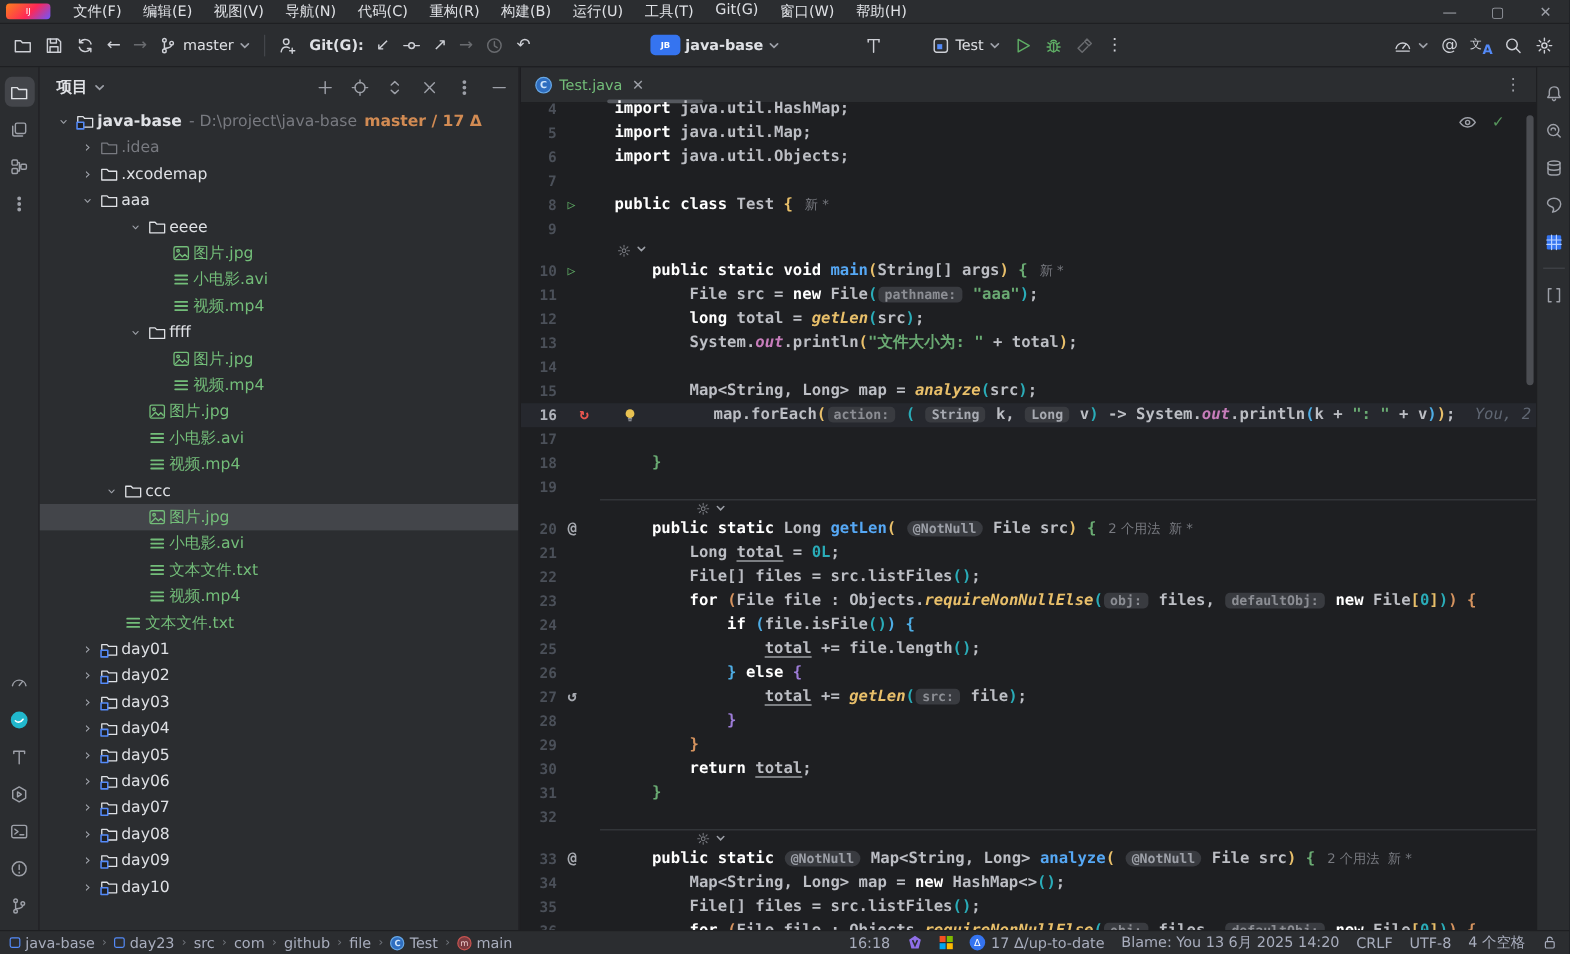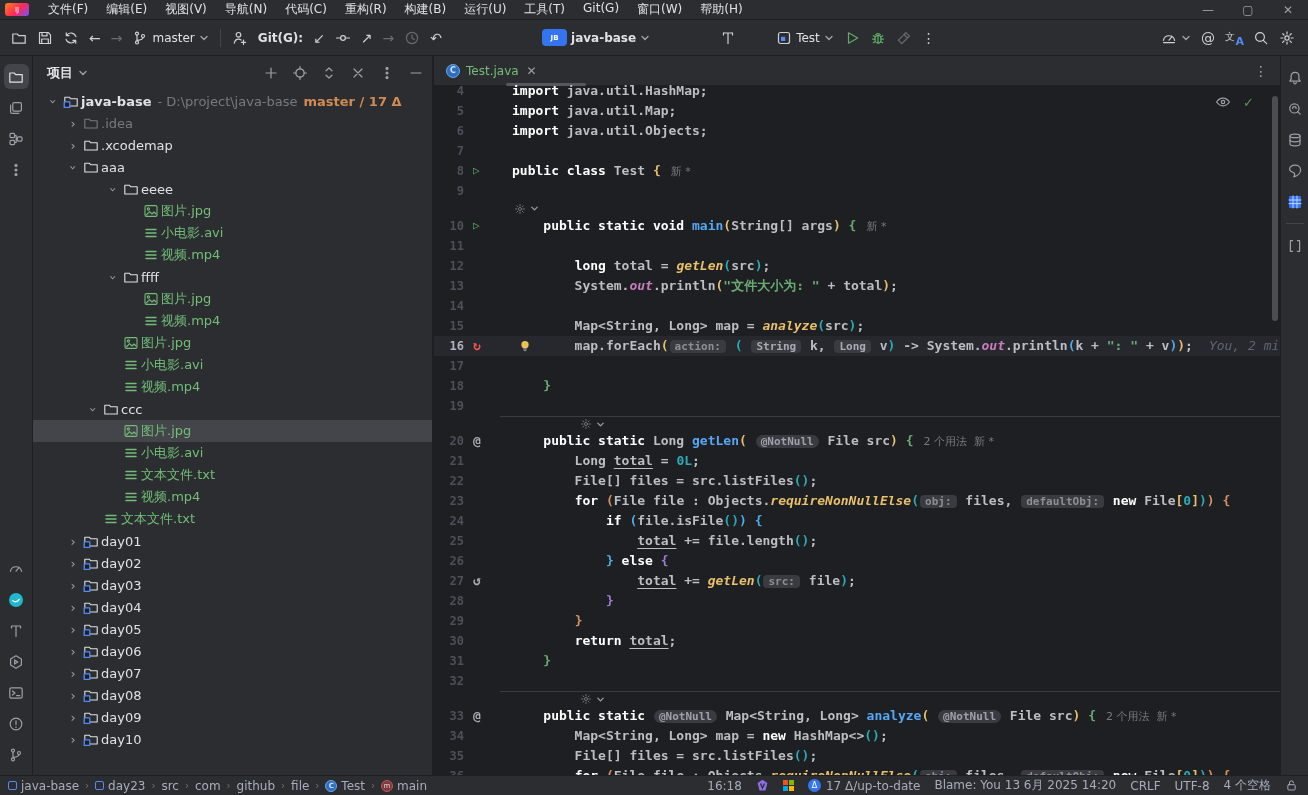--- a/index.html
+++ b/index.html
@@ -2,21 +2,21 @@
 <html><head>
 <meta charset="utf-8">
 <style>
   html,body{margin:0;padding:0;background:#1e1f22;width:1308px;height:795px;overflow:hidden;
     font-family:"DejaVu Sans","Liberation Sans",sans-serif;-webkit-font-smoothing:antialiased;}
   *{box-sizing:border-box;}
   .app{position:relative;width:1308px;height:795px;background:#1e1f22;color:#dfe1e5;}
 
   
   .titlebar{position:absolute;left:0;top:0;right:0;height:20px;background:#2b2d30;display:flex;align-items:center;font-size:12px;border-bottom:1px solid #1e1f22;}
-  .app-logo{width:24px;height:13px;margin:0 10px 0 5px;border-radius:3px;background:linear-gradient(135deg,#fc801d,#fe2857 55%,#6b57ff);display:flex;align-items:center;justify-content:center;color:#fff;font-size:7px;font-weight:normal;}
+  .app-logo{width:37px;height:13px;margin:0 10px 0 5px;border-radius:3px;background:linear-gradient(135deg,#fc801d,#fe2857 55%,#6b57ff);display:flex;align-items:center;justify-content:center;color:#fff;font-size:7px;font-weight:normal;}
   .menus{display:flex;gap:0;}
   .menu-item{padding:1px 9px;color:#dfe1e5;cursor:default;}
   .win-controls{margin-left:auto;display:flex;align-items:center;height:100%;}
   .win-btn{width:40px;height:100%;display:flex;align-items:center;justify-content:center;color:#9da0a8;font-size:12px;}
 
   
   .toolbar{position:absolute;left:0;top:20px;right:0;height:36px;background:#2b2d30;border-bottom:1px solid #1e1f22;display:flex;align-items:center;font-size:12px;color:#ced0d6;}
   .tb{display:flex;align-items:center;gap:4px;padding:3px 5px;border-radius:4px;color:#ced0d6;}
   .tb .lbl{color:#dfe1e5;}
   .tsep{width:1px;height:18px;background:#43454a;margin:0 6px;}
@@ -67,21 +67,21 @@
   .tab{display:flex;align-items:center;gap:6px;height:100%;padding:0 10px 0 12px;font-size:12px;color:#73bd79;}
   .tab-close{color:#9da0a8;font-size:12px;margin-left:2px;}
   .tabs-more{position:absolute;right:12px;color:#9da0a8;font-size:14px;}
   .tabs-scroll{position:absolute;left:72px;top:27px;width:80px;height:3px;background:#55585e;border-radius:2px;}
   .class-ball{width:14px;height:14px;border-radius:50%;background:#2f6ec0;border:1px solid #67a8e6;color:#cfe4fa;font-size:8px;font-weight:bold;display:flex;align-items:center;justify-content:center;}
   .inspect-widget{position:absolute;top:38px;right:26px;display:flex;align-items:center;gap:12px;color:#9da0a8;z-index:5;}
   .check{color:#57965c;font-weight:bold;font-size:13px;}
 
   .code{position:relative;margin-top:-5px;font-family:"DejaVu Sans Mono","Liberation Mono",monospace;font-size:13px;font-weight:600;}
   .crow{height:20px;line-height:20px;display:flex;white-space:pre;position:relative;}
-  .crow.cur{background:#26282e;}
+  .crow.cur{background:#26282e;gap:10px;}
   .gnum{width:30px;text-align:right;color:#4b5059;flex:none;font-size:12px;}
   .crow.cur .gnum{color:#b0b3bb;}
   .gico{width:40px;flex:none;display:flex;align-items:center;padding-left:9px;font-size:12px;}
   .ctext{padding-left:8px;}
   .irow{height:15px;line-height:15px;padding-left:78px;display:flex;align-items:center;color:#787a80;}
   .irow.sep{border-top:1px solid #393b40;margin-left:66px;}
   .bulb{position:absolute;left:84px;top:3px;width:14px;height:14px;}
 
   .sg-k{color:#ffffff;}
   .sg-p{color:#bcbec4;}
@@ -860,21 +860,21 @@
             <svg viewBox="0 0 16 16">
               <circle cx="8" cy="8" r="2.1"></circle>
               <path d="M8 1.9v2M8 12.1v2M1.9 8h2M12.1 8h2M3.7 3.7L5 5M11 11l1.3 1.3M12.3 3.7L11 5M5 11l-1.3 1.3"></path>
             </svg>
           </span>
           <span style="margin-left:2px"><svg width="9" height="9" viewBox="0 0 10 10">
               <path d="M2 3.5l3 3 3-3" stroke="#9da0a8" fill="none" stroke-width="1.4" stroke-linecap="round"></path>
             </svg></span>
         </div>
         <div class="crow"><span class="gnum">10</span><span class="gico"><span class="g-run">▷</span></span><span class="ctext"><span class="sg-p">    </span><span class="sg-k">public static void</span><span class="sg-p"> </span><span class="sg-d">main</span><span class="sg-g">(</span><span class="sg-p">String[] args</span><span class="sg-g">)</span><span class="sg-p"> </span><span class="sg-G">{</span><span class="sg-h">新 *</span></span></div>
-        <div class="crow"><span class="gnum">11</span><span class="gico"></span></div>
+        <div class="crow"><span class="gnum">11</span><span class="gico"></span><span class="ctext"><span class="sg-p">        File src = </span><span class="sg-k">new</span><span class="sg-p"> File</span><span class="sg-t">(</span><span class="sg-P">pathname:</span><span class="sg-p"> </span><span class="sg-s">"aaa"</span><span class="sg-t">)</span><span class="sg-p">;</span></span></div>
         <div class="crow"><span class="gnum">12</span><span class="gico"></span><span class="ctext"><span class="sg-p">        </span><span class="sg-k">long</span><span class="sg-p"> total = </span><span class="sg-c">getLen</span><span class="sg-t">(</span><span class="sg-p">src</span><span class="sg-t">)</span><span class="sg-p">;</span></span></div>
         <div class="crow"><span class="gnum">13</span><span class="gico"></span><span class="ctext"><span class="sg-p">        System.</span><span class="sg-f">out</span><span class="sg-p">.println</span><span class="sg-g">(</span><span class="sg-s">"文件大小为: "</span><span class="sg-p"> + total</span><span class="sg-g">)</span><span class="sg-p">;</span></span></div>
         <div class="crow"><span class="gnum">14</span><span class="gico"></span><span class="ctext"></span></div>
         <div class="crow"><span class="gnum">15</span><span class="gico"></span><span class="ctext"><span class="sg-p">        Map&lt;String, Long&gt; map = </span><span class="sg-c">analyze</span><span class="sg-t">(</span><span class="sg-p">src</span><span class="sg-t">)</span><span class="sg-p">;</span></span></div>
         <div class="crow cur"><span class="gnum">16</span><span class="gico"><span class="g-recred">↻</span></span><span class="ctext"><span class="sg-p">        map.forEach</span><span class="sg-g">(</span><span class="sg-P">action:</span><span class="sg-p"> </span><span class="sg-t">(</span><span class="sg-p"> </span><span class="sg-T">String</span><span class="sg-p"> k, </span><span class="sg-T">Long</span><span class="sg-p"> v</span><span class="sg-t">)</span><span class="sg-p"> -&gt; System.</span><span class="sg-f">out</span><span class="sg-p">.println</span><span class="sg-b">(</span><span class="sg-p">k + </span><span class="sg-s">": "</span><span class="sg-p"> + v</span><span class="sg-b">)</span><span class="sg-g">)</span><span class="sg-p">;</span><span class="blame">You, 2 mi</span></span><span class="bulb"><svg width="14" height="14" viewBox="0 0 16 16">
               <circle cx="8" cy="6.6" r="4.2" fill="#e8c252" stroke="none"></circle>
               <rect x="6" y="10.6" width="4" height="1.6" fill="#8a8d93"></rect>
               <rect x="6.5" y="12.6" width="3" height="1.2" fill="#8a8d93"></rect>
             </svg></span></div>
         <div class="crow"><span class="gnum">17</span><span class="gico"></span><span class="ctext"></span></div>

